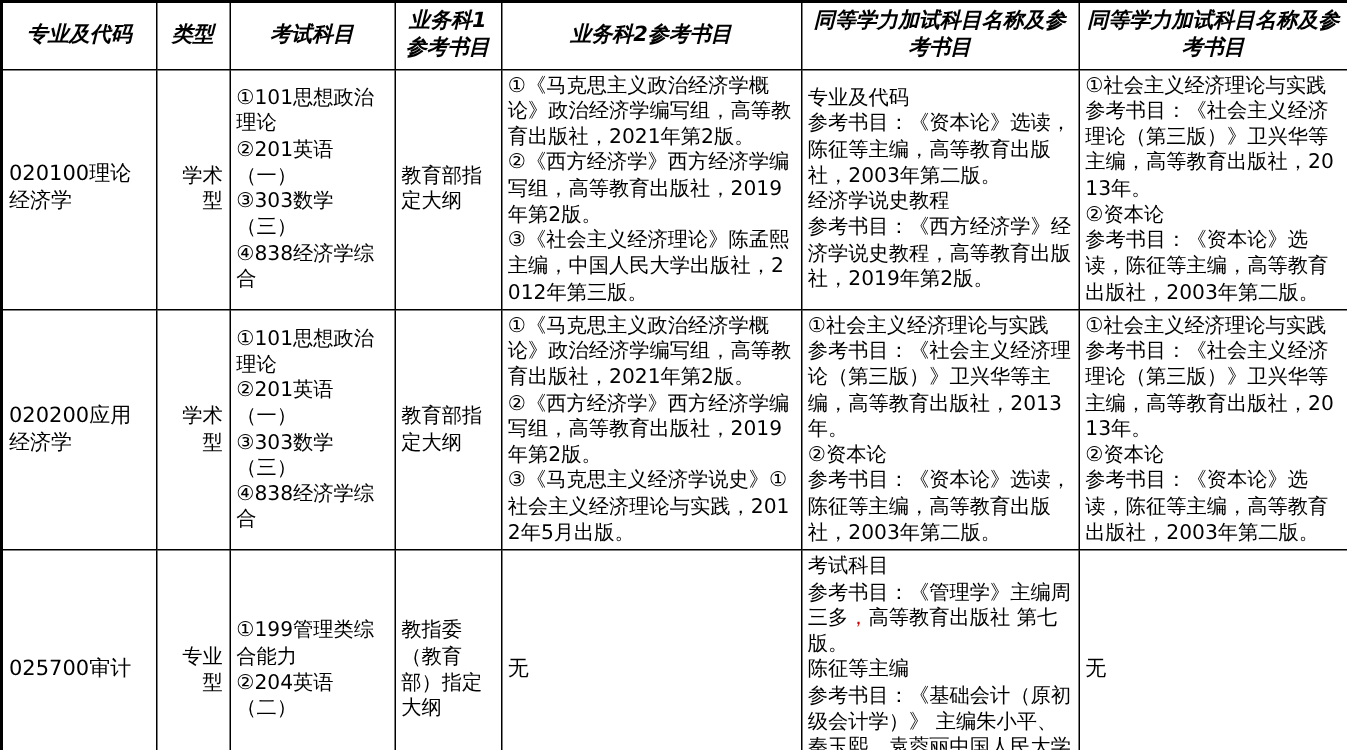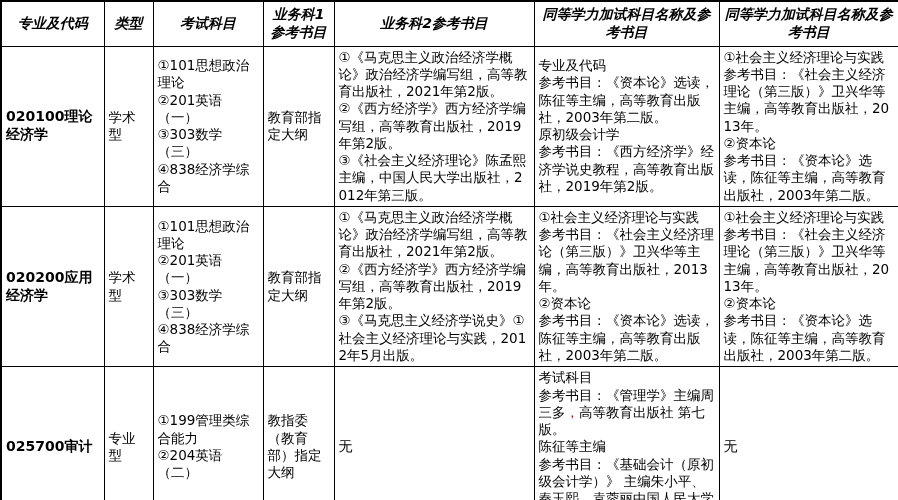--- a/index.html
+++ b/index.html
@@ -33,25 +33,25 @@
     font-weight: bold;
     text-align: center;
     font-size: 14px;
     padding: 2px 3px;
   }
   .exam-table thead tr { height: 45px; font-style: italic; }
   .exam-table tbody tr.r0 { height: 152px; }
   .exam-table tbody tr.r1 { height: 150px; }
   .exam-table tbody tr.r2 { height: 153px; }
   td.code-cell {
-    font-weight: bold;
+    font-weight: normal;
     font-size: 14px;
   }
   td.type-cell {
-    text-align: left;
+    text-align: right;
   }
   td.no-cell { font-size: 14px; }
   .para { margin: 0; }
   .red { color: #cc0000; }
 </style>
 </head>
 <body>
 
 <table class="exam-table">
   <colgroup>
@@ -87,21 +87,21 @@
       </td>
       <td>教育部指定大纲</td>
       <td>
         <div class="para">①《马克思主义政治经济学概论》政治经济学编写组，高等教育出版社，2021年第2版。</div>
         <div class="para">②《西方经济学》西方经济学编写组，高等教育出版社，2019年第2版。</div>
         <div class="para">③《社会主义经济理论》陈孟熙主编，中国人民大学出版社，2012年第三版。</div>
       </td>
       <td>
         <div class="para">专业及代码</div>
         <div class="para">参考书目：《资本论》选读，陈征等主编，高等教育出版社，2003年第二版。</div>
-        <div class="para">原初级会计学</div>
+        <div class="para">经济学说史教程</div>
         <div class="para">参考书目：《西方经济学》经济学说史教程，高等教育出版社，2019年第2版。</div>
       </td>
       <td>
         <div class="para">①社会主义经济理论与实践</div>
         <div class="para">参考书目：《社会主义经济理论（第三版）》卫兴华等主编，高等教育出版社，2013年。</div>
         <div class="para">②资本论</div>
         <div class="para">参考书目：《资本论》选读，陈征等主编，高等教育出版社，2003年第二版。</div>
       </td>
     </tr>
 

